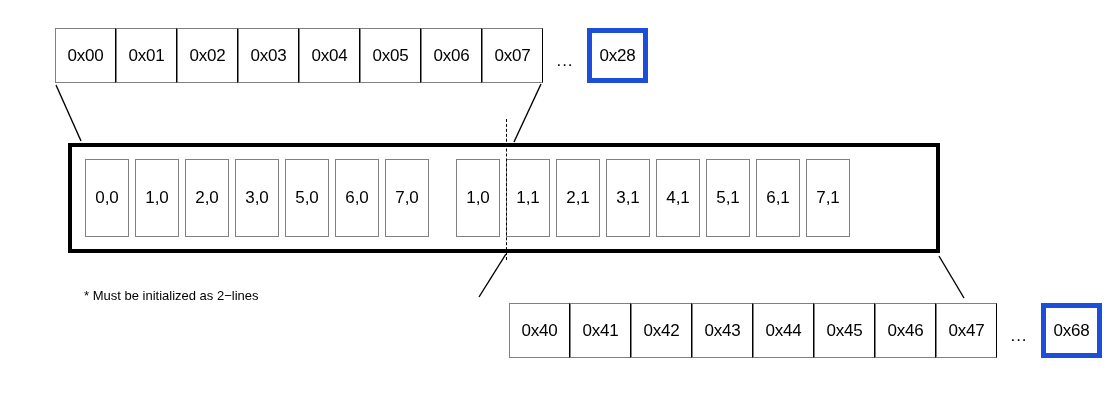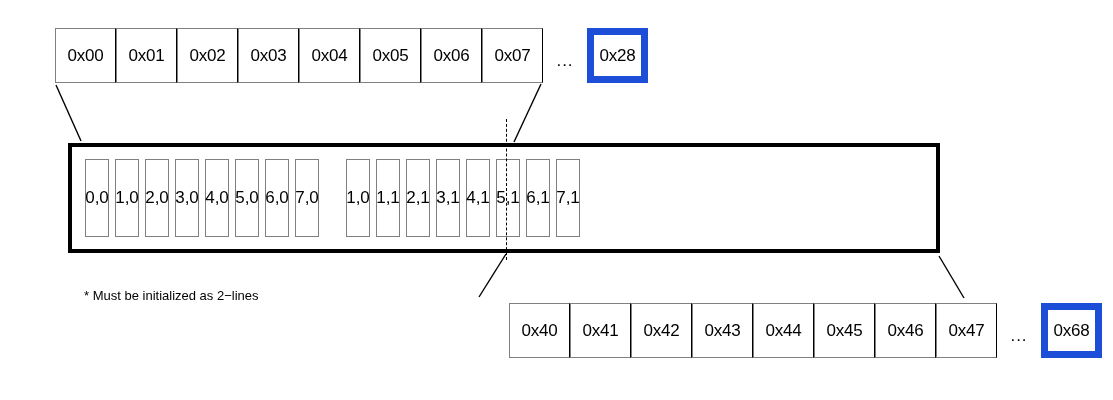--- a/index.html
+++ b/index.html
@@ -31,21 +31,21 @@
     display: flex;
     align-items: center;
     justify-content: center;
     font-size: 17px;
     color: #000000;
     background: #ffffff;
     letter-spacing: -0.2px;
   }
   .addr-cell:last-of-type { border-right: 1px solid #808080; }
   .addr-cell.solo {
-    border: 7px solid #1d4ed8;
+    border: 5px solid #1d4ed8;
   }
   .ellipsis {
     width: 44px;
     height: 55px;
     display: flex;
     align-items: flex-end;
     justify-content: center;
     padding-bottom: 12px;
     box-sizing: border-box;
     font-size: 17px;
@@ -65,21 +65,21 @@
     background: #ffffff;
   }
   #line-cells {
     position: absolute;
     left: 13px;
     top: 12px;
     display: flex;
     gap: 6px;
   }
   .line-cell {
-    width: 24px;
+    width: 44px;
     height: 78px;
     border: 1.5px solid #808080;
     box-sizing: border-box;
     display: flex;
     align-items: center;
     justify-content: center;
     font-size: 17px;
     color: #000000;
     background: #ffffff;
   }
@@ -140,21 +140,20 @@
   <svg class="connector" id="conn-top-right" style="left:0; top:0; width:1113px; height:400px;">
     <line x1="541" y1="84" x2="514" y2="142"></line>
   </svg>
 
   <div id="line-container">
     <div id="line-cells">
       <div class="line-cell">0,0</div>
       <div class="line-cell">1,0</div>
       <div class="line-cell">2,0</div>
       <div class="line-cell">3,0</div>
-      <div class="line-cell">4,0</div>
       <div class="line-cell">5,0</div>
       <div class="line-cell">6,0</div>
       <div class="line-cell half-split">7,0</div>
       <div class="line-cell">1,0</div>
       <div class="line-cell">1,1</div>
       <div class="line-cell">2,1</div>
       <div class="line-cell">3,1</div>
       <div class="line-cell">4,1</div>
       <div class="line-cell">5,1</div>
       <div class="line-cell">6,1</div>

